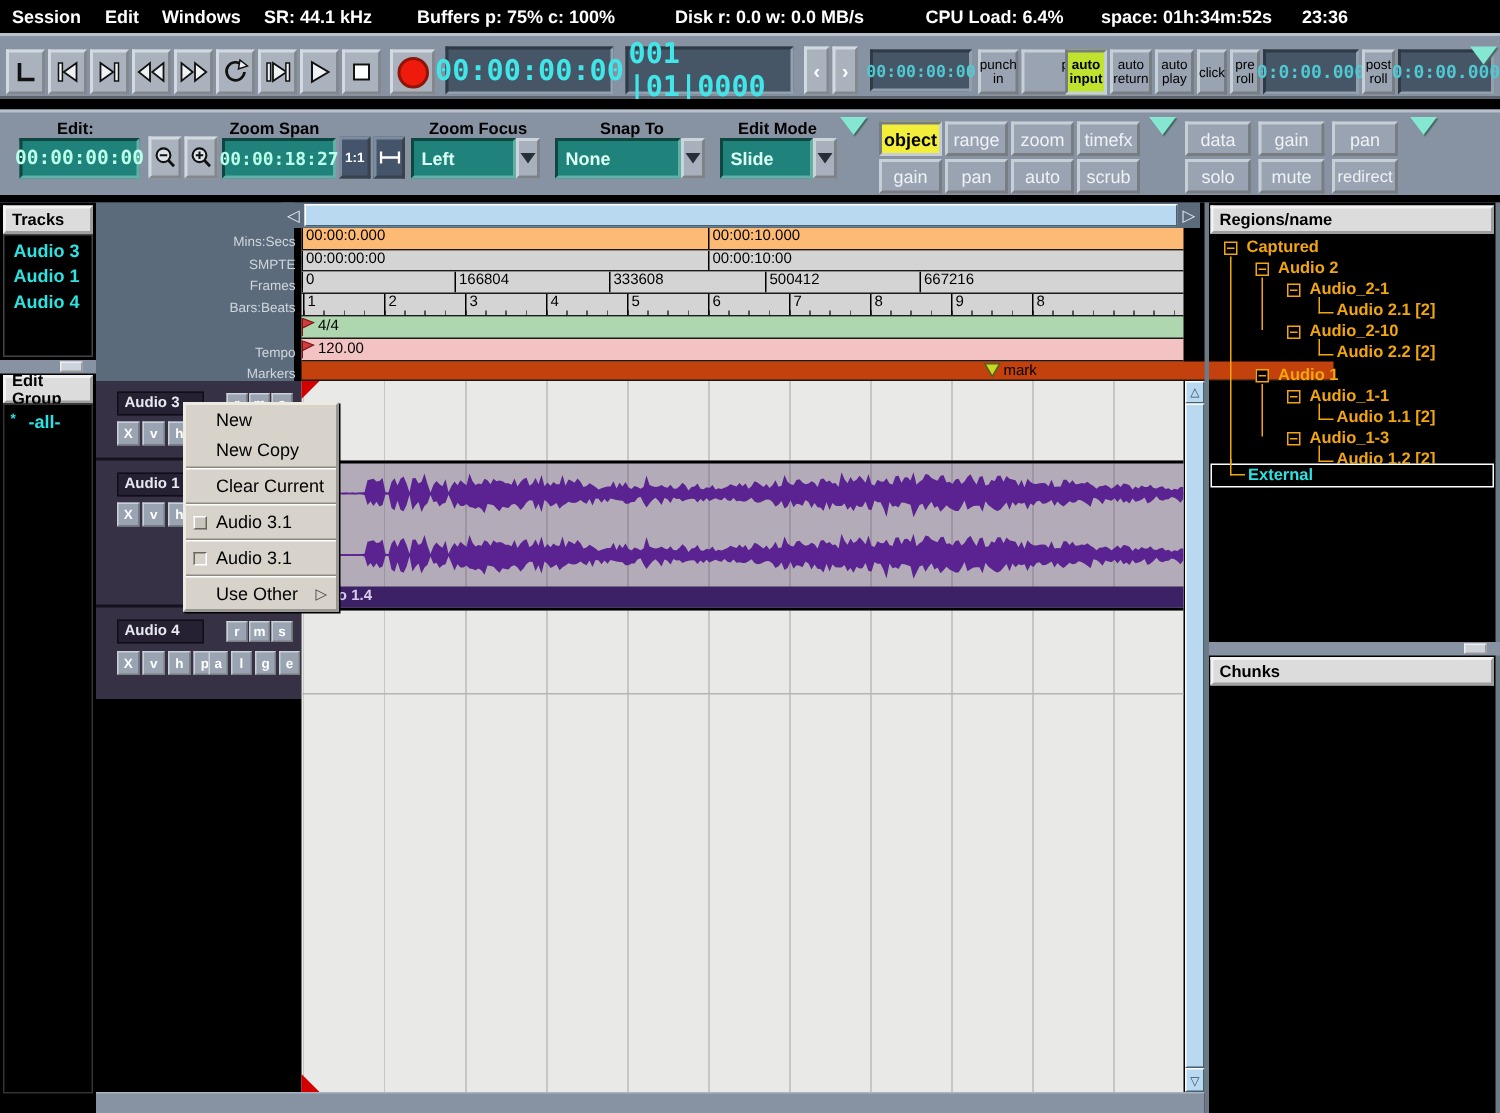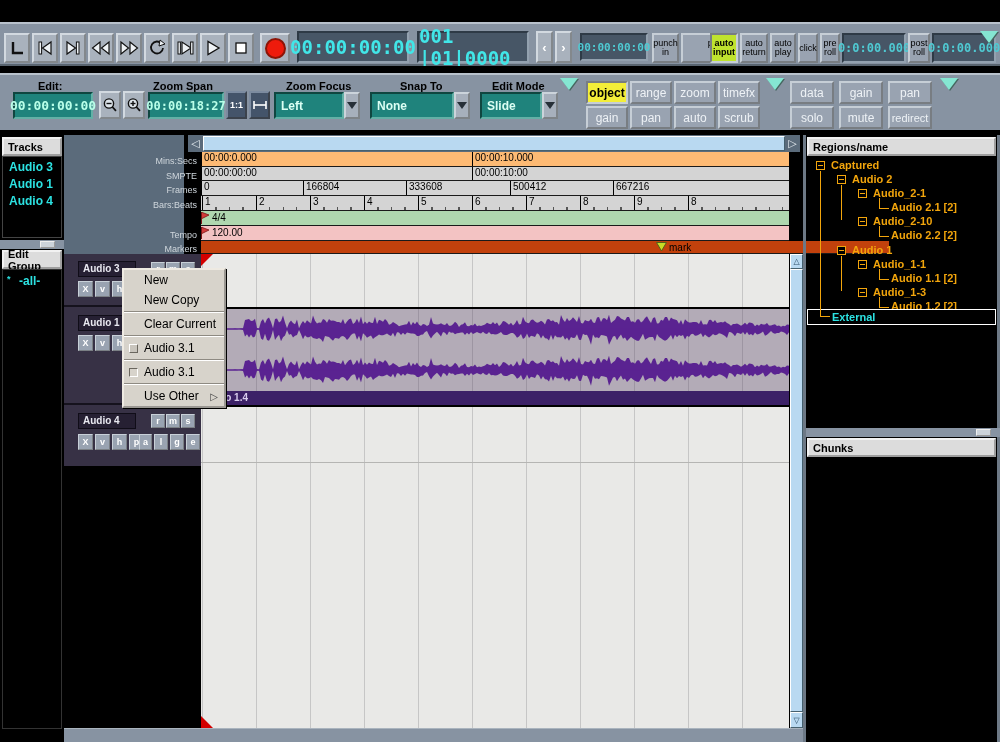--- a/index.html
+++ b/index.html
@@ -54,20 +54,31 @@
   .mind{position:absolute;left:5px;width:9px;height:9px;box-sizing:border-box;}
   .mind.raised{background:#c9c5bd;border:1px solid;border-color:#fff #6a665e #6a665e #fff;}
   .mind.sunken{background:#d7d3cb;border:1px solid;border-color:#6a665e #fff #fff #6a665e;}
   svg{display:block;}
 </style>
 </head>
 <body>
 
 <div id="app">
 
+  <div class="abs" style="left:0;top:0;width:1000px;height:22px;background:#000;">
+    <span class="abs" style="left:8px;top:4px;color:#fff;font:bold 12px 'Liberation Sans',sans-serif;">Session</span>
+    <span class="abs" style="left:70px;top:4px;color:#fff;font:bold 12px 'Liberation Sans',sans-serif;">Edit</span>
+    <span class="abs" style="left:108px;top:4px;color:#fff;font:bold 12px 'Liberation Sans',sans-serif;">Windows</span>
+    <span class="abs" style="left:176px;top:4px;color:#fff;font:bold 12px 'Liberation Sans',sans-serif;">SR: 44.1 kHz</span>
+    <span class="abs" style="left:278px;top:4px;color:#fff;font:bold 12px 'Liberation Sans',sans-serif;">Buffers p: 75% c: 100%</span>
+    <span class="abs" style="left:450px;top:4px;color:#fff;font:bold 12px 'Liberation Sans',sans-serif;">Disk r: 0.0 w: 0.0 MB/s</span>
+    <span class="abs" style="left:617px;top:4px;color:#fff;font:bold 12px 'Liberation Sans',sans-serif;">CPU Load: 6.4%</span>
+    <span class="abs" style="left:734px;top:4px;color:#fff;font:bold 12px 'Liberation Sans',sans-serif;">space: 01h:34m:52s</span>
+    <span class="abs" style="left:868px;top:4px;color:#fff;font:bold 12px 'Liberation Sans',sans-serif;">23:36</span>
+  </div>
 
   <div class="abs bar" style="left:0;top:22px;width:1000px;height:44px;box-sizing:border-box;">
 
     <div class="abs btn" style="left:4px;top:9px;width:26px;height:30px;">
       <svg width="18" height="18" viewBox="0 0 18 18">
           <path d="M5,3 V14 H15" fill="none" stroke="#111" stroke-width="2.4"></path>
         </svg>
     </div>
     <div class="abs btn" style="left:32px;top:9px;width:26px;height:30px;">
       <svg width="18" height="18" viewBox="0 0 18 18">
@@ -219,21 +230,21 @@
   </div>
   <div class="abs" style="left:0;top:240px;width:64px;height:9px;background:#8793a2;">
     <span class="abs" style="left:40px;top:1px;width:15px;height:7px;background:#ccd3da;border:1px outset #eee;box-sizing:border-box;"></span>
   </div>
   <div class="abs phead" style="left:2px;top:250px;width:60px;height:19px;">Edit Group</div>
   <div class="abs" style="left:2px;top:269px;width:60px;height:460px;background:#000;border:1px solid #333;box-sizing:border-box;">
     <span class="cyantx" style="position:absolute;left:4px;top:4px;font-size:9px;">*</span>
     <div class="cyantx" style="padding:4px 0 0 16px;">-all-</div>
   </div>
 
-  <div class="abs" style="left:64px;top:135px;width:120px;height:119px;background:#5b6b7b;">
+  <div class="abs" style="left:64px;top:135px;width:132px;height:119px;background:#5b6b7b;">
     <span class="rlabel" style="top:21px;">Mins:Secs</span>
     <span class="rlabel" style="top:36px;">SMPTE</span>
     <span class="rlabel" style="top:50px;">Frames</span>
     <span class="rlabel" style="top:65px;">Bars:Beats</span>
     <span class="rlabel" style="top:80px;padding-left:28px;">Meter</span>
     <span class="rlabel" style="top:95px;">Tempo</span>
     <span class="rlabel" style="top:109px;">Markers</span>
   </div>
 
   <div class="abs" style="left:64px;top:254px;width:137px;height:212px;background:#373145;">

